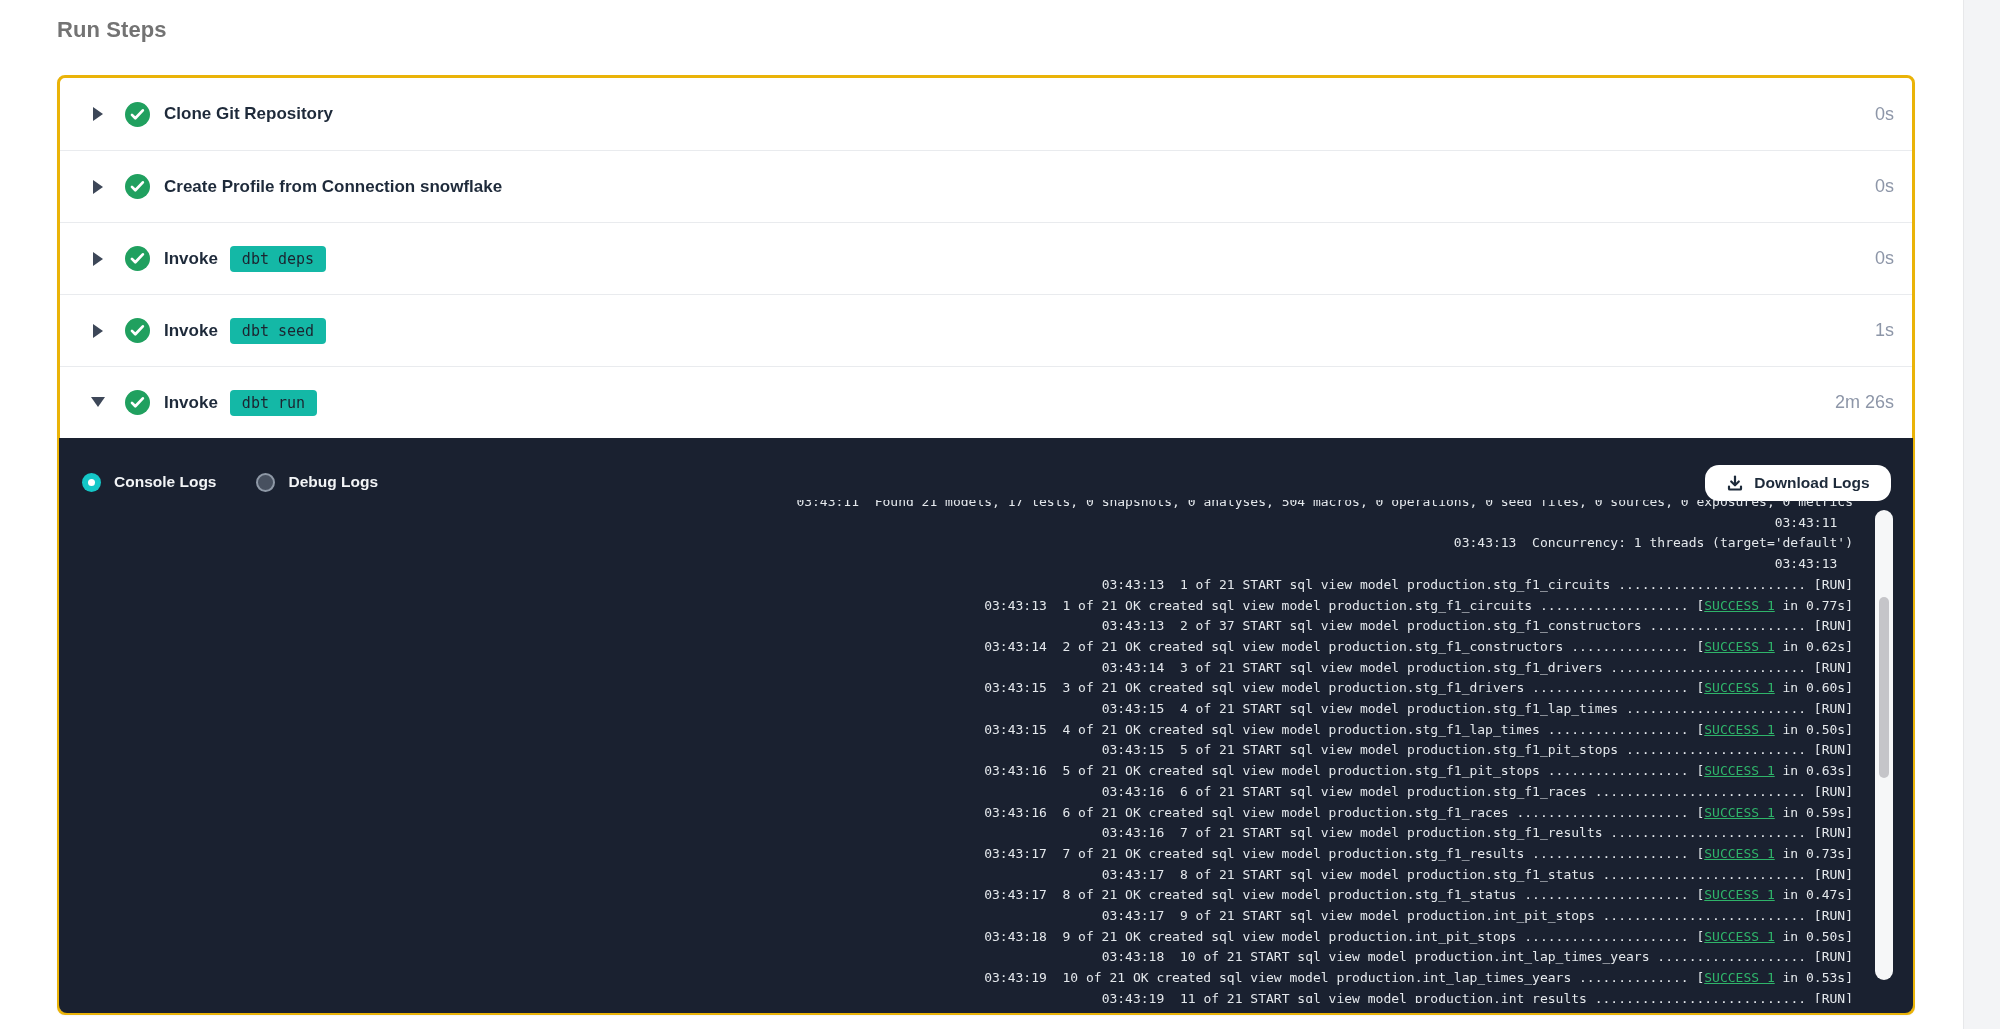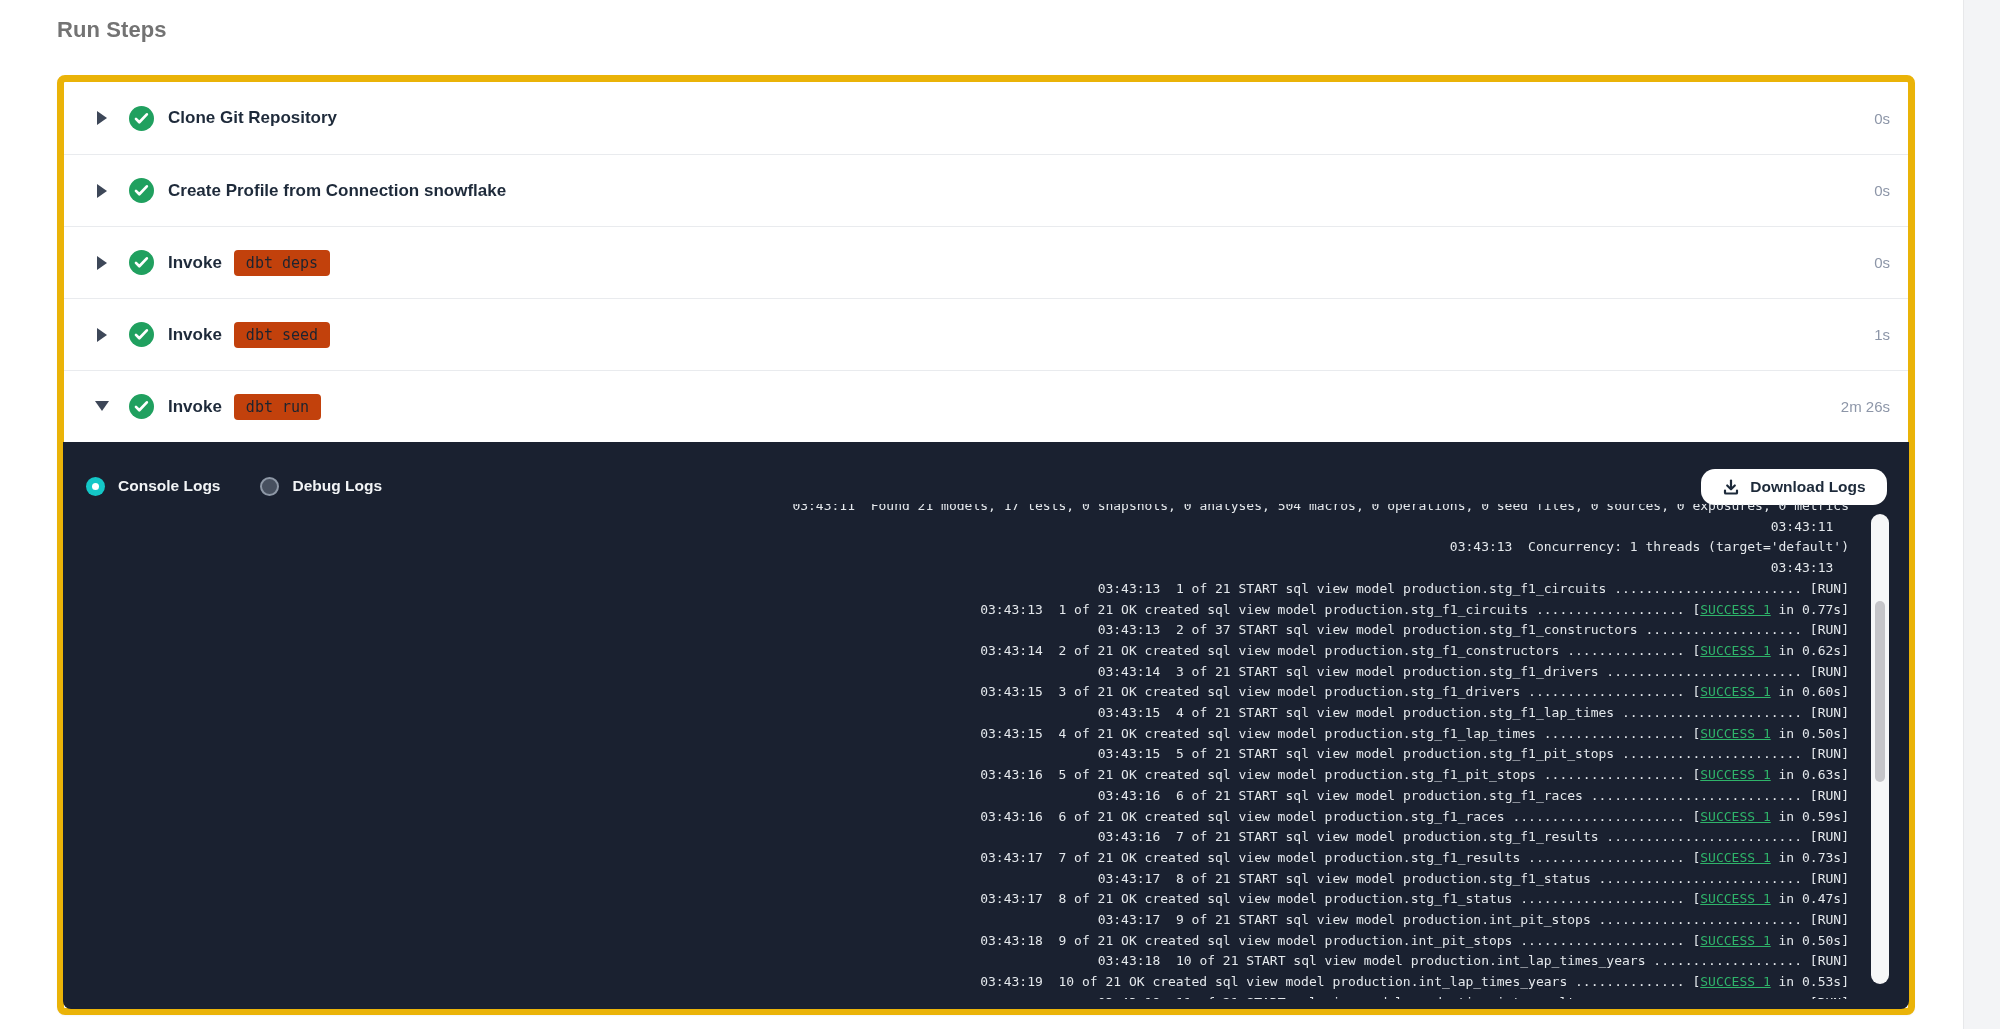--- a/index.html
+++ b/index.html
@@ -11,37 +11,37 @@
   .right-gutter {
     position:absolute; left:1963px; top:0; width:37px; height:1029px;
     background:#f3f4f6; border-left:1px solid #e7e8ea;
   }
   .page-title {
     position:absolute; left:57px; top:17px; font-size:22px; font-weight:700;
     color:#737373; letter-spacing:.1px;
   }
   .card {
     position:absolute; left:57px; top:75px; width:1858px; height:940px;
-    background:#ffffff; border:7px solid #eab308; border-radius:8px;
+    background:#ffffff; border:3px solid #eab308; border-radius:8px;
     box-shadow:0 1px 2px rgba(16,24,40,.04);
   }
   .step-row {
     position:relative; height:72px; display:flex; align-items:center;
     padding-left:31px; padding-right:18px; background:#fff; cursor:pointer;
   }
   .step-row + .step-row { border-top:1px solid #e9ebee; }
   .step-row:first-child { border-radius:8px 8px 0 0; }
   .caret { width:14px; height:14px; display:flex; align-items:center; justify-content:center; margin-right:20px; flex:0 0 auto; }
   .check { width:25px; height:25px; margin-right:14px; flex:0 0 auto; }
   .step-label { font-size:17px; font-weight:700; color:#1e2a3a; }
   .cmd-badge {
-    margin-left:12px; background:#c2410c; border-radius:4px; padding:4px 12px;
+    margin-left:12px; background:#14b8a6; border-radius:4px; padding:4px 12px;
     font-family:"DejaVu Sans Mono", monospace; font-size:15px; color:#1c2430;
   }
-  .step-duration { margin-left:auto; font-size:15px; color:#8d96a8; }
+  .step-duration { margin-left:auto; font-size:18px; color:#8d96a8; }
   .console {
     position:absolute; left:-1px; right:-1px; bottom:-1px; top:360px;
     background:#1a2130; border-radius:0 0 8px 8px; overflow:hidden;
   }
   .console-header {
     position:absolute; left:0; right:0; top:12px; height:64px;
     display:flex; align-items:center; padding-left:23px;
   }
   .radio-group { display:flex; align-items:center; gap:40px; }
   .radio-item { display:flex; align-items:center; cursor:pointer; }

